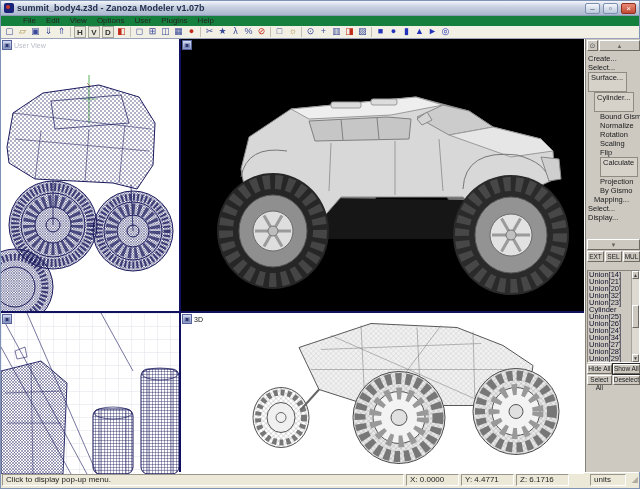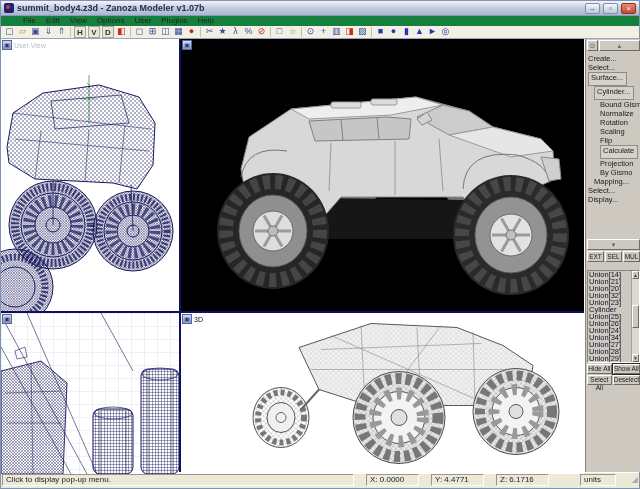--- a/index.html
+++ b/index.html
@@ -42,21 +42,21 @@
   
   .splitter { width:2px; flex:0 0 2px; background:#cdc9c1; border-left:1px solid #fff; border-right:1px solid #87827a;}
   .sidebar { width:55px; flex:0 0 55px; background:#cdc9c1; display:flex; flex-direction:column; font-size:7.5px; color:#1a1a1a;}
   .sb-top { display:flex; gap:1px; padding:1px; height:13px; flex:0 0 13px;}
   .sb-sq { width:11px; height:11px; border:1px solid; border-color:#fff #6f6b63 #6f6b63 #fff; background:#cdc9c1; font-size:7px; line-height:10px; text-align:center; color:#555;}
   .chev { flex:1; height:11px; border:1px solid; border-color:#fff #6f6b63 #6f6b63 #fff; background:#cdc9c1; font-size:6px; line-height:10px; text-align:center; color:#6a665e;}
   .tree { padding:2px 0 0 2px; }
   .ti { height:9px; line-height:9px; white-space:nowrap; }
   .ti.i1 { padding-left:6px; }
   .ti.i2 { padding-left:12px; }
-  .ti.boxed { border:1px solid #8f8b83; background:#d6d2ca; display:inline-block; padding-right:3px; height:14px; }
+  .ti.boxed { border:1px solid #8f8b83; background:#d6d2ca; display:inline-block; padding-right:3px; height:20px; }
   .ti.i1.boxed { margin-left:6px; padding-left:2px;}
   .ti.boxed.i0 { padding-left:2px; }
   .ti.i2.boxed { margin-left:12px; padding-left:2px;}
   .treewrap { line-height:0; }
   .treewrap .ti { display:block; }
   .treewrap .ti.boxed { display:inline-block; }
   .sb-spacer { flex:1; }
   .chevdown-row { padding:1px; }
   .modes { display:flex; gap:1px; padding:0 1px; }
   .mode-btn { flex:1; height:11px; border:1px solid; border-color:#fff #6f6b63 #6f6b63 #fff; background:#cdc9c1; font-size:6.5px; line-height:9px; text-align:center;}
@@ -66,21 +66,21 @@
   .vscroll { width:8px; flex:0 0 8px; display:flex; flex-direction:column; border-left:1px solid #a8a49c; background:#dedad2;}
   .varrow { height:8px; flex:0 0 8px; border:1px solid; border-color:#fff #6f6b63 #6f6b63 #fff; background:#cdc9c1; font-size:5px; line-height:6px; text-align:center; color:#444;}
   .vtrack { flex:1; position:relative; }
   .vthumb { position:absolute; left:0; right:0; top:35%; height:30%; border:1px solid; border-color:#fff #6f6b63 #6f6b63 #fff; background:#cdc9c1;}
   .sb-btns { display:grid; grid-template-columns:1fr 1fr; gap:1px; padding:1px; }
   .sb-btn { height:10px; border:1px solid; border-color:#fff #6f6b63 #6f6b63 #fff; background:#cdc9c1; font-size:6.5px; line-height:8px; text-align:center;}
   .sb-btn.default { outline:1px solid #2a2a2a; }
   .sb-fill { height:86px; flex:0 0 86px;}
 
   
-  .statusbar { height:16px; flex:0 0 16px; background:#ece9d8; border-top:1px solid #fff; display:flex; align-items:center; gap:12px; padding:1px 1px 2px 1px; font-size:8px; color:#222;}
+  .statusbar { height:16px; flex:0 0 16px; background:#ece9d8; border-top:1px solid #fff; display:flex; align-items:center; gap:2px; padding:1px 1px 2px 1px; font-size:8px; color:#222;}
   .spanel { border:1px solid; border-color:#9a968c #fff #fff #9a968c; height:12px; line-height:10px; padding:0 3px; white-space:nowrap;}
   .spanel.msg { flex:1; }
   .spanel.coord { width:53px; flex:0 0 53px;}
   .spanel.units { width:36px; flex:0 0 36px;margin-left:19px;}
   .grip { width:10px; flex:0 0 10px; font-size:8px; color:#b0aca0; text-align:right; line-height:12px;}
 </style>
 </head>
 <body>
 
 <div class="window">

